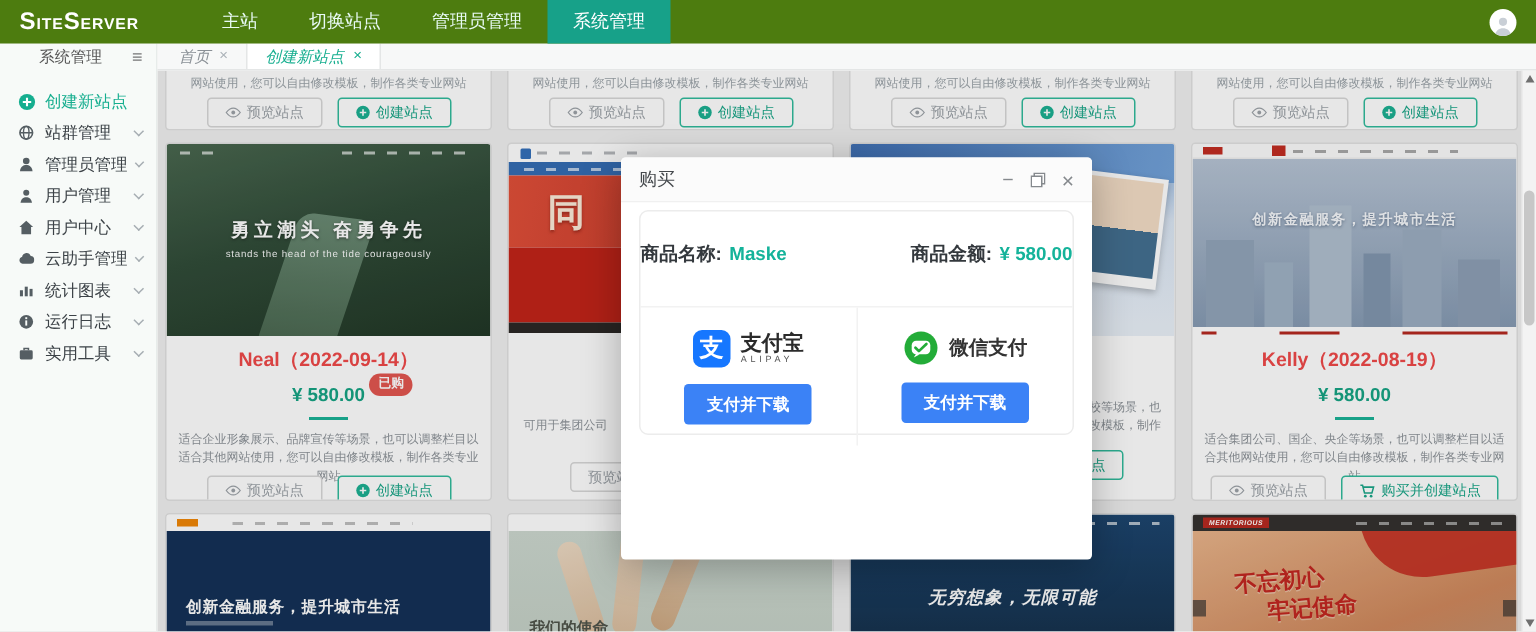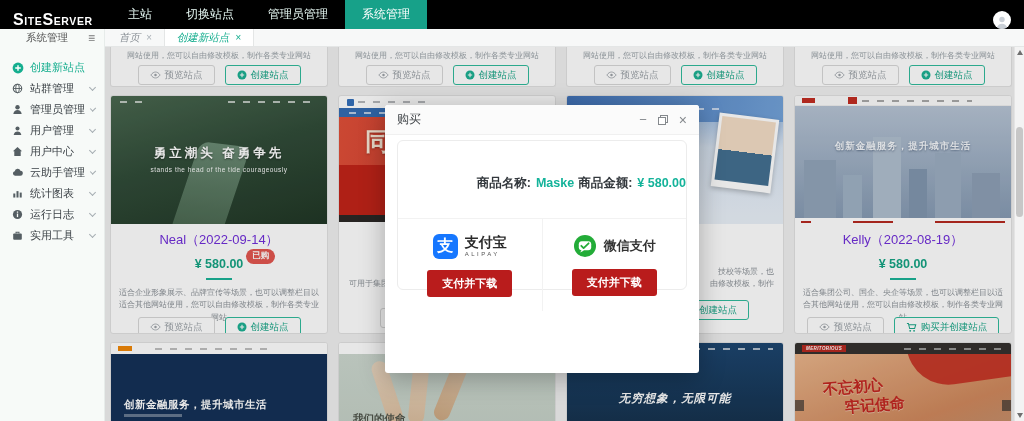--- a/index.html
+++ b/index.html
@@ -1,19 +1,19 @@
 <!DOCTYPE html>
 <html><head>
 <meta charset="utf-8">
 <style>
   * { margin:0; padding:0; box-sizing:border-box; }
   html,body { width:1024px; height:421px; overflow:hidden; font-family:"Liberation Sans","DejaVu Sans",sans-serif; background:#EFEFEF; position:relative; }
 
   
-  .topbar { height:29px; background:#000000; display:flex; align-items:flex-end; color:#fff; position:relative; z-index:30; }
+  .topbar { height:29px; background:#4d7c0f; display:flex; align-items:center; color:#fff; position:relative; z-index:30;gap:20px; }
   .logo { width:105px; padding-left:13px; font-weight:bold; font-size:10.5px; letter-spacing:.6px; color:#fff; white-space:nowrap; }
   .logo .lg { font-size:16px; }
   .topnav { display:flex; height:100%; margin-left:6px; }
   .nav-item { padding:0 17px; line-height:29px; font-size:12px; color:#E8FAF5; cursor:pointer; }
   .nav-item.active { background:#17A189; color:#fff; }
   .tb-right { margin-left:auto; display:flex; align-items:center; gap:10px; padding-right:13px; }
   .search { width:112px; height:17px; border-radius:9px; background:rgba(0,0,0,.14); display:flex; align-items:center; padding:0 7px; }
   .search input { flex:1; min-width:0; background:transparent; border:0; outline:0; color:#fff; font-size:9px; }
   .search input::placeholder { color:rgba(255,255,255,.8); }
   .avatar { width:18px; height:18px; border-radius:50%; background:#fff; overflow:hidden; display:flex; align-items:flex-end; justify-content:center; }
@@ -46,21 +46,21 @@
 
   .stub .sdesc { margin-top:3px; font-size:8px; color:#98A0A6; }
   .card-btns { display:flex; justify-content:center; gap:10px; margin-top:4px; }
   .btn { height:20px; padding:0 11px; font-size:9.5px; border-radius:3px; display:flex; align-items:center; gap:4px; background:#fff; cursor:pointer; }
   .btn.gray { border:1px solid #D6D6D6; color:#9AA0A6; }
   .btn.teal { border:1px solid #2BB999; color:#13A384; }
   .btn .bic { display:flex; align-items:center; }
 
   .card-img { height:128px; position:relative; overflow:hidden; }
   .card-body { text-align:center; position:relative; }
-  .card-title { margin-top:7px; font-size:13px; font-weight:normal; color:#6d28d9; }
+  .card-title { margin-top:7px; font-size:13px; font-weight:bold; color:#ef4444; }
   .price-row { margin-top:5px; position:relative; display:inline-block; }
   .card-price { font-size:12.5px; font-weight:bold; color:#0FA180; }
   .badge { position:absolute; right:-32px; top:-5px; background:#E2514A; color:#fff; font-size:8.5px; padding:1px 6px 2px; border-radius:8px; font-weight:bold; }
   .tdiv { width:26px; height:2px; background:#14B093; margin:6px auto 7px; }
   .cdesc { font-size:8px; color:#8A9096; line-height:1.55; padding:0 5px; height:26px; }
   .cdesc.left { text-align:left; padding-left:10px; margin-top:56px; height:12px; }
   .cdesc.right { text-align:right; padding-right:9px; }
 
   .dashes { height:2px; background:repeating-linear-gradient(90deg, currentColor 0 7px, transparent 7px 15px); opacity:.65; }
 
@@ -120,39 +120,39 @@
   .overlay { position:absolute; inset:0; background:rgba(60,60,60,.12); z-index:5; }
 
   
   .vscroll { position:absolute; right:0; top:18px; bottom:0; width:10px; background:#F3F3F3; border-left:1px solid #E4E4E4; z-index:6; }
   .sarrow { position:absolute; left:2px; width:0; height:0; border-left:3px solid transparent; border-right:3px solid transparent; cursor:pointer; }
   .sup { top:3px; border-bottom:5px solid #6F6F6F; }
   .sdn { bottom:3px; border-top:5px solid #6F6F6F; }
   .sthumb { position:absolute; left:1px; right:1px; top:80px; height:90px; background:#C7C7C7; border-radius:4px; cursor:pointer; }
 
   
-  .modal { position:absolute; left:385px; top:105px; width:314px; height:268px; background:#fff; border-radius:3px; box-shadow:0 5px 26px rgba(0,0,0,.28); z-index:40; }
+  .modal { position:absolute; left:414px; top:105px; width:314px; height:268px; background:#fff; border-radius:3px; box-shadow:0 5px 26px rgba(0,0,0,.28); z-index:40; }
   .m-head { height:30px; display:flex; align-items:center; padding:0 12px; font-size:12px; color:#45494D; background:#FBFBFB; border-bottom:1px solid #F0F0F0; border-radius:3px 3px 0 0; }
   .m-ctrl { margin-left:auto; display:flex; gap:11px; align-items:center; color:#85898D; }
   .m-ctrl span, .m-ctrl svg { cursor:pointer; }
   .m-min { font-size:13px; line-height:10px; }
   .m-close { font-size:14px; }
   .m-panel { margin:5px 12px 0; border:1px solid #ECECEC; border-radius:6px; height:150px; }
-  .m-product { display:flex; justify-content:flex-end; gap:4px; margin-top:34px; font-size:12.5px; font-weight:bold; color:#33383D; }
+  .m-product { display:flex; justify-content:space-between; gap:4px; margin-top:20px; font-size:12.5px; font-weight:bold; color:#33383D; }
   .m-val { color:#14B39A; margin-left:5px; }
   .m-divline { border-top:1px solid #F2F2F2; margin-top:26px; }
   .m-cols { display:flex; height:92px; }
   .m-col { flex:1; display:flex; flex-direction:column; align-items:center; justify-content:center; gap:11px; }
   .m-col + .m-col { border-left:1px solid #F2F2F2; }
   .paylogo { display:flex; align-items:center; gap:7px; }
   .ali-sq { width:25px; height:25px; background:#1677FF; border-radius:6px; color:#fff; font-size:16px; font-weight:bold; display:flex; align-items:center; justify-content:center; }
   .ali-txt1 { font-size:14px; font-weight:bold; color:#2B2B2B; line-height:1; }
   .ali-txt2 { font-size:6px; letter-spacing:2.5px; color:#555; margin-top:2px; }
   .wx-name { font-size:13px; font-weight:bold; color:#333; }
-  .paybtn { background:#b91c1c; color:#fff; font-size:11px; font-weight:bold; padding:6px 15px; border-radius:3px; border:none; cursor:pointer; }
+  .paybtn { background:#3b82f6; color:#fff; font-size:11px; font-weight:bold; padding:6px 15px; border-radius:3px; border:none; cursor:pointer; }
 </style>
 </head>
 <body>
 
 <div class="topbar">
   <div class="logo"><span class="lg">S</span><span>ITE</span><span class="lg">S</span><span>ERVER</span></div>
   <div class="topnav">
     <div class="nav-item">主站</div>
     <div class="nav-item">切换站点</div>
     <div class="nav-item">管理员管理</div>

